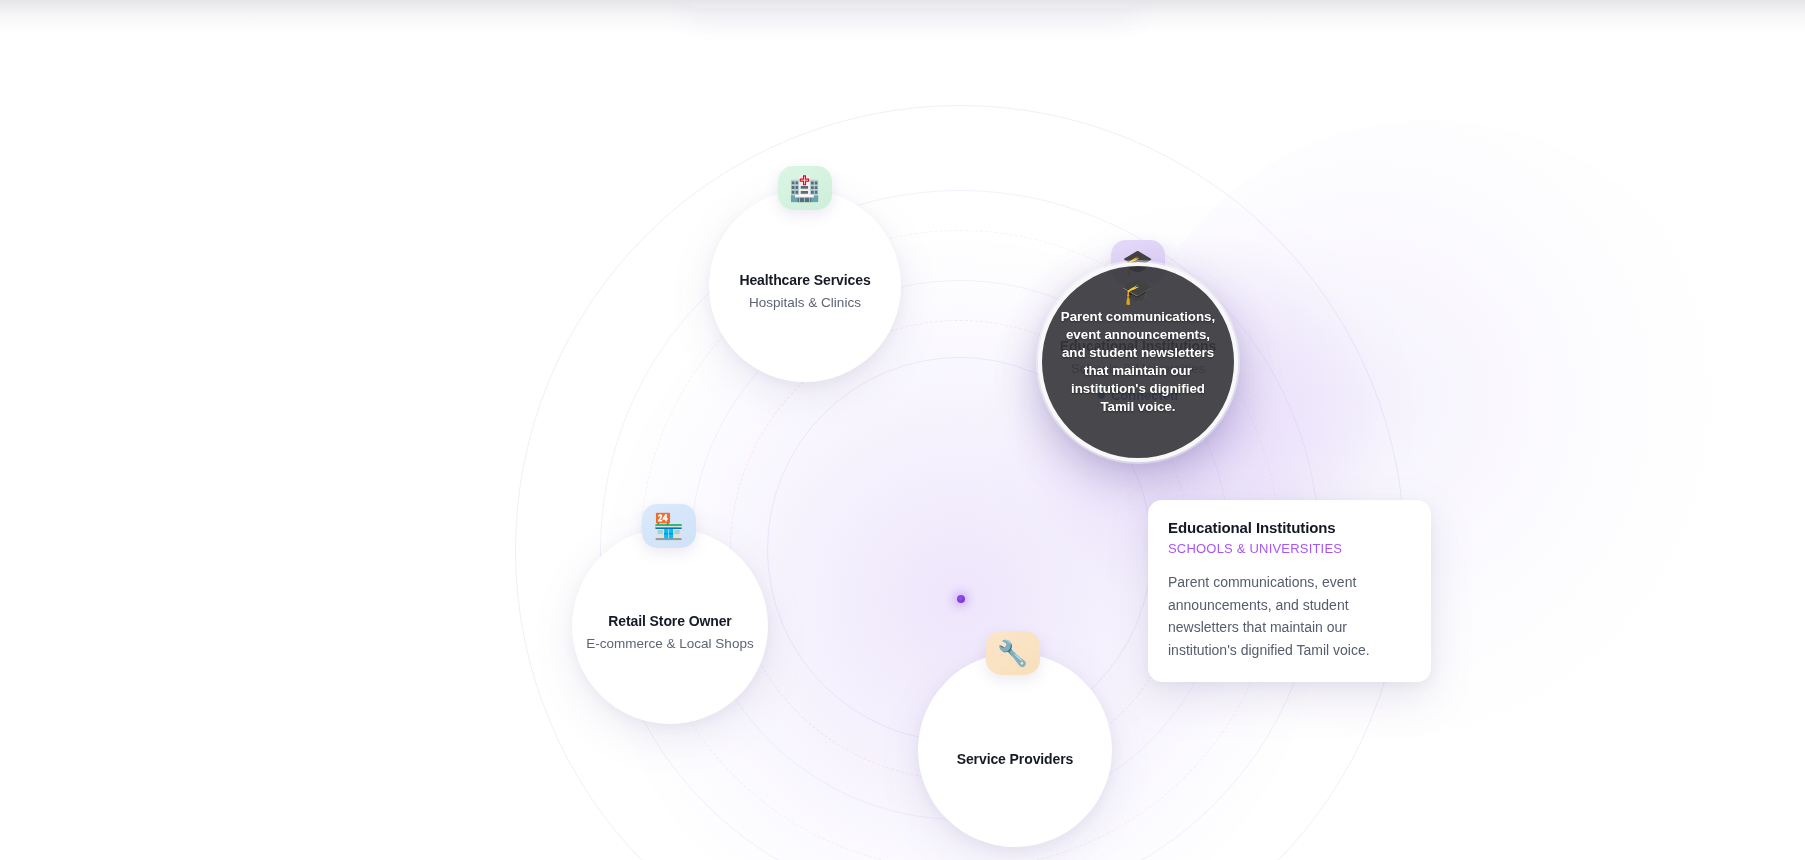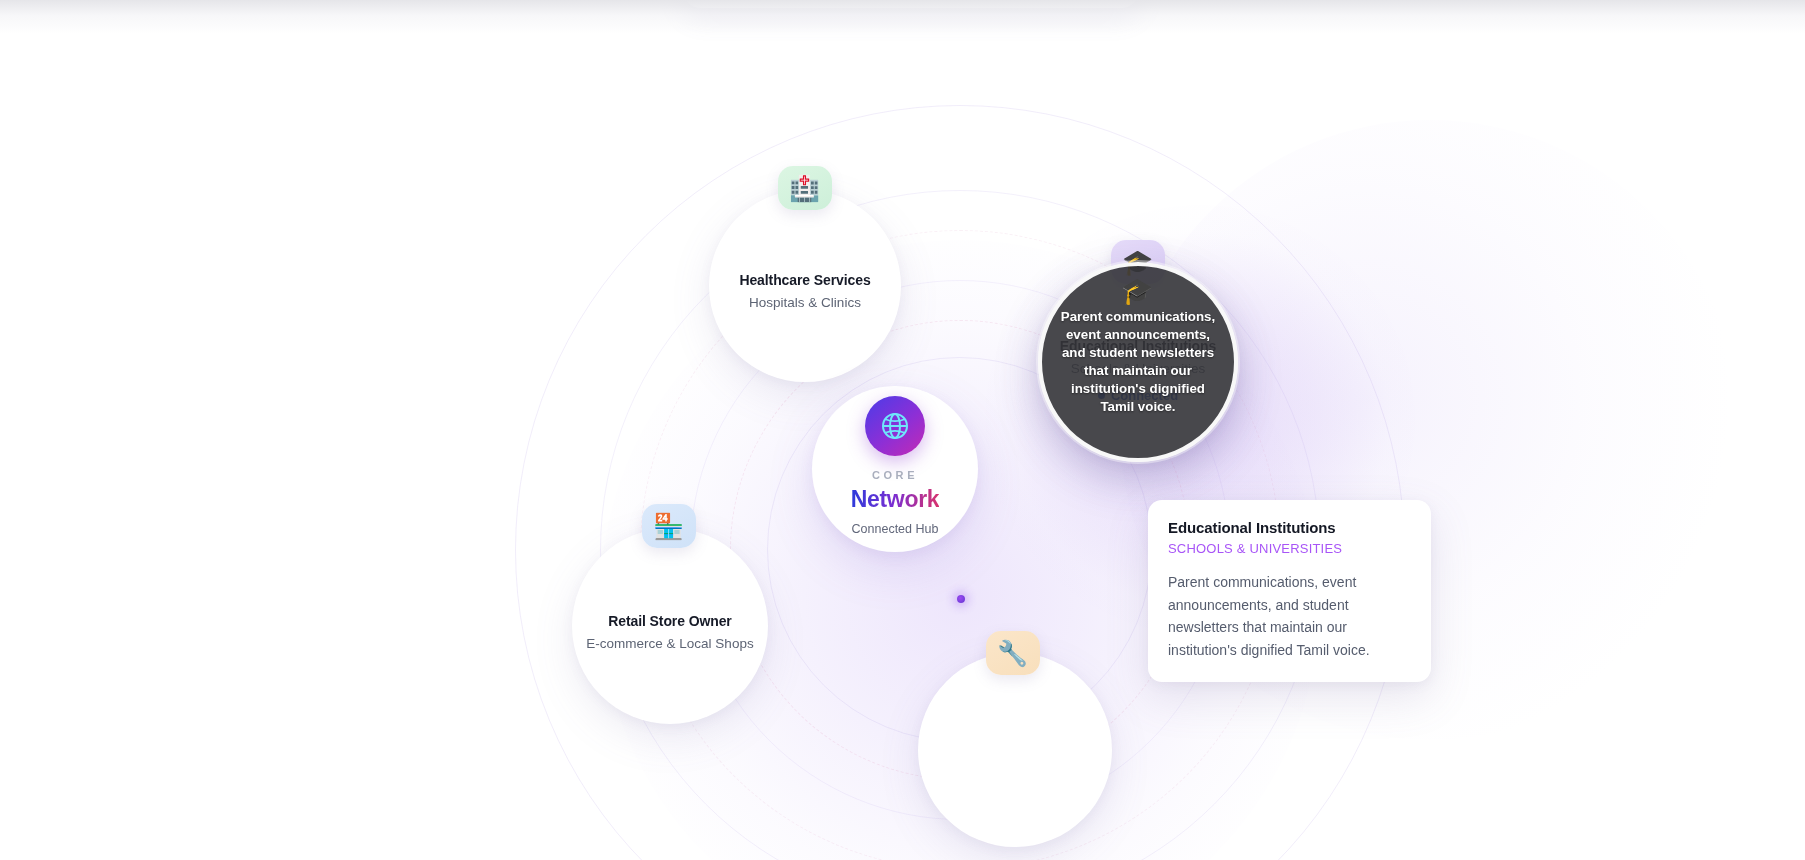--- a/index.html
+++ b/index.html
@@ -304,50 +304,37 @@
   </div>
 
   <div class="node node-retail">
     <div class="node-badge">🏪</div>
     <div class="node-title">Retail Store Owner</div>
     <div class="node-sub">E-commerce &amp; Local Shops</div>
   </div>
 
   <div class="node node-service">
     <div class="node-badge">🔧</div>
+    <div class="node-title">Service Providers</div>
   </div>
 
   <div class="node node-edu">
     <div class="node-badge">🎓</div>
     <div class="node-title">Educational Institutions</div>
     <div class="node-sub">Schools &amp; Universities</div>
     <div class="edu-status">
       <span class="edu-status-dot"></span>
       <span>Connected</span>
     </div>
     <div class="node-overlay">
       <div class="overlay-icon">🎓</div>
       <div class="overlay-text">Parent communications, event announcements, and student newsletters that maintain our institution's dignified Tamil voice.</div>
     </div>
   </div>
 
-  <div class="core">
-    <div class="core-icon">
-      <svg width="32" height="32" viewBox="0 0 32 32" aria-hidden="true">
-        <circle cx="16" cy="16" r="12" fill="none" stroke="#6ee7fb" stroke-width="2"></circle>
-        <ellipse cx="16" cy="16" rx="5" ry="12" fill="none" stroke="#6ee7fb" stroke-width="2"></ellipse>
-        <line x1="4" y1="16" x2="28" y2="16" stroke="#6ee7fb" stroke-width="2"></line>
-        <path d="M6.3 9.2 Q16 13 25.7 9.2" fill="none" stroke="#6ee7fb" stroke-width="1.7"></path>
-        <path d="M6.3 22.8 Q16 19 25.7 22.8" fill="none" stroke="#6ee7fb" stroke-width="1.7"></path>
-      </svg>
-    </div>
-    <div class="core-label">CORE</div>
-    <div class="core-title">Network</div>
-    <div class="core-sub">Connected Hub</div>
-  </div>
 
   <div class="info-card">
     <div class="card-title">Educational Institutions</div>
     <div class="card-kicker">SCHOOLS &amp; UNIVERSITIES</div>
     <div class="card-body">Parent communications, event announcements, and student newsletters that maintain our institution's dignified Tamil voice.</div>
   </div>
 
 </div>
 
 </body></html>

